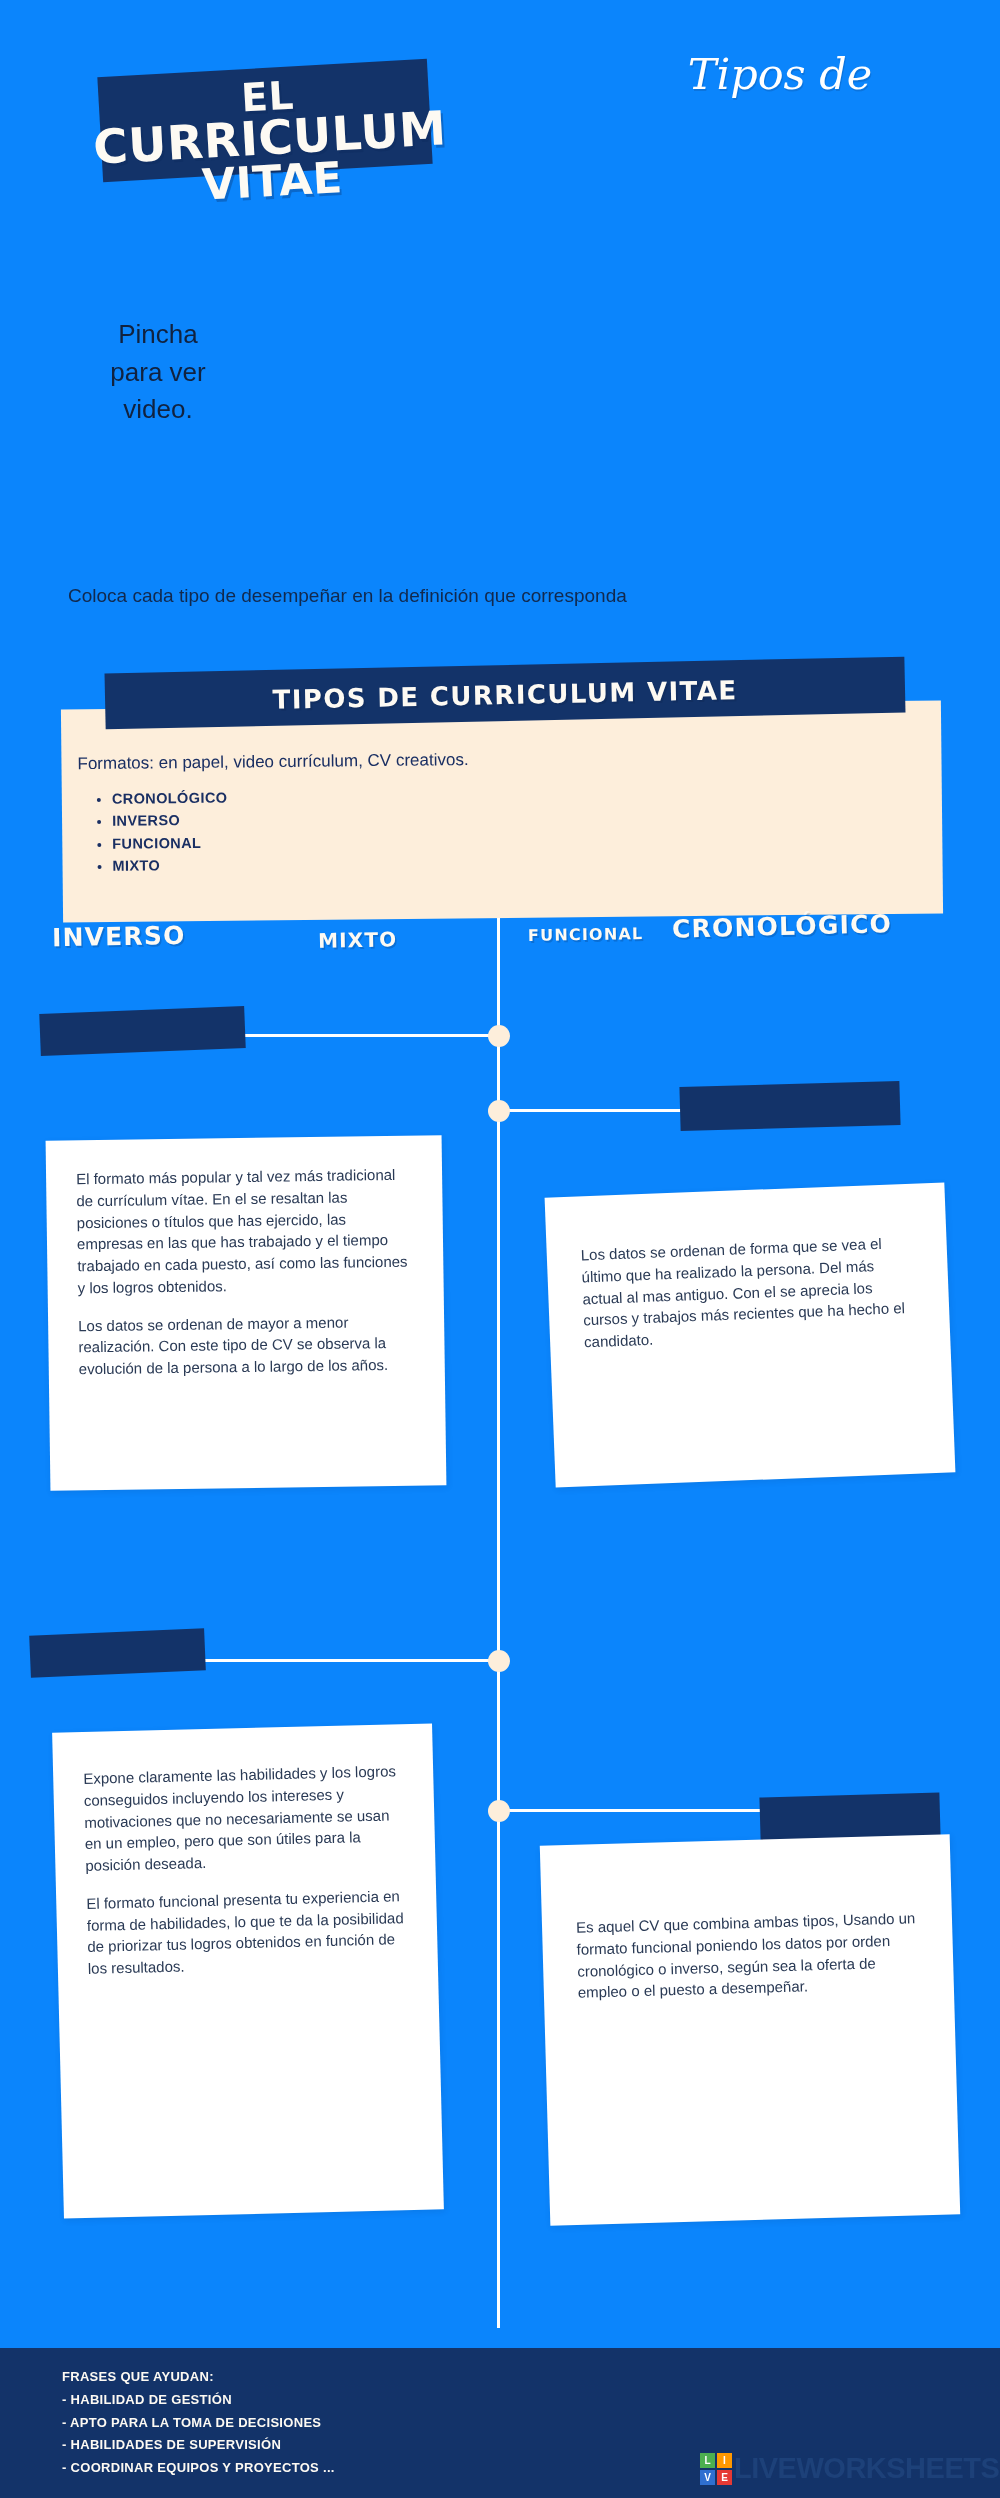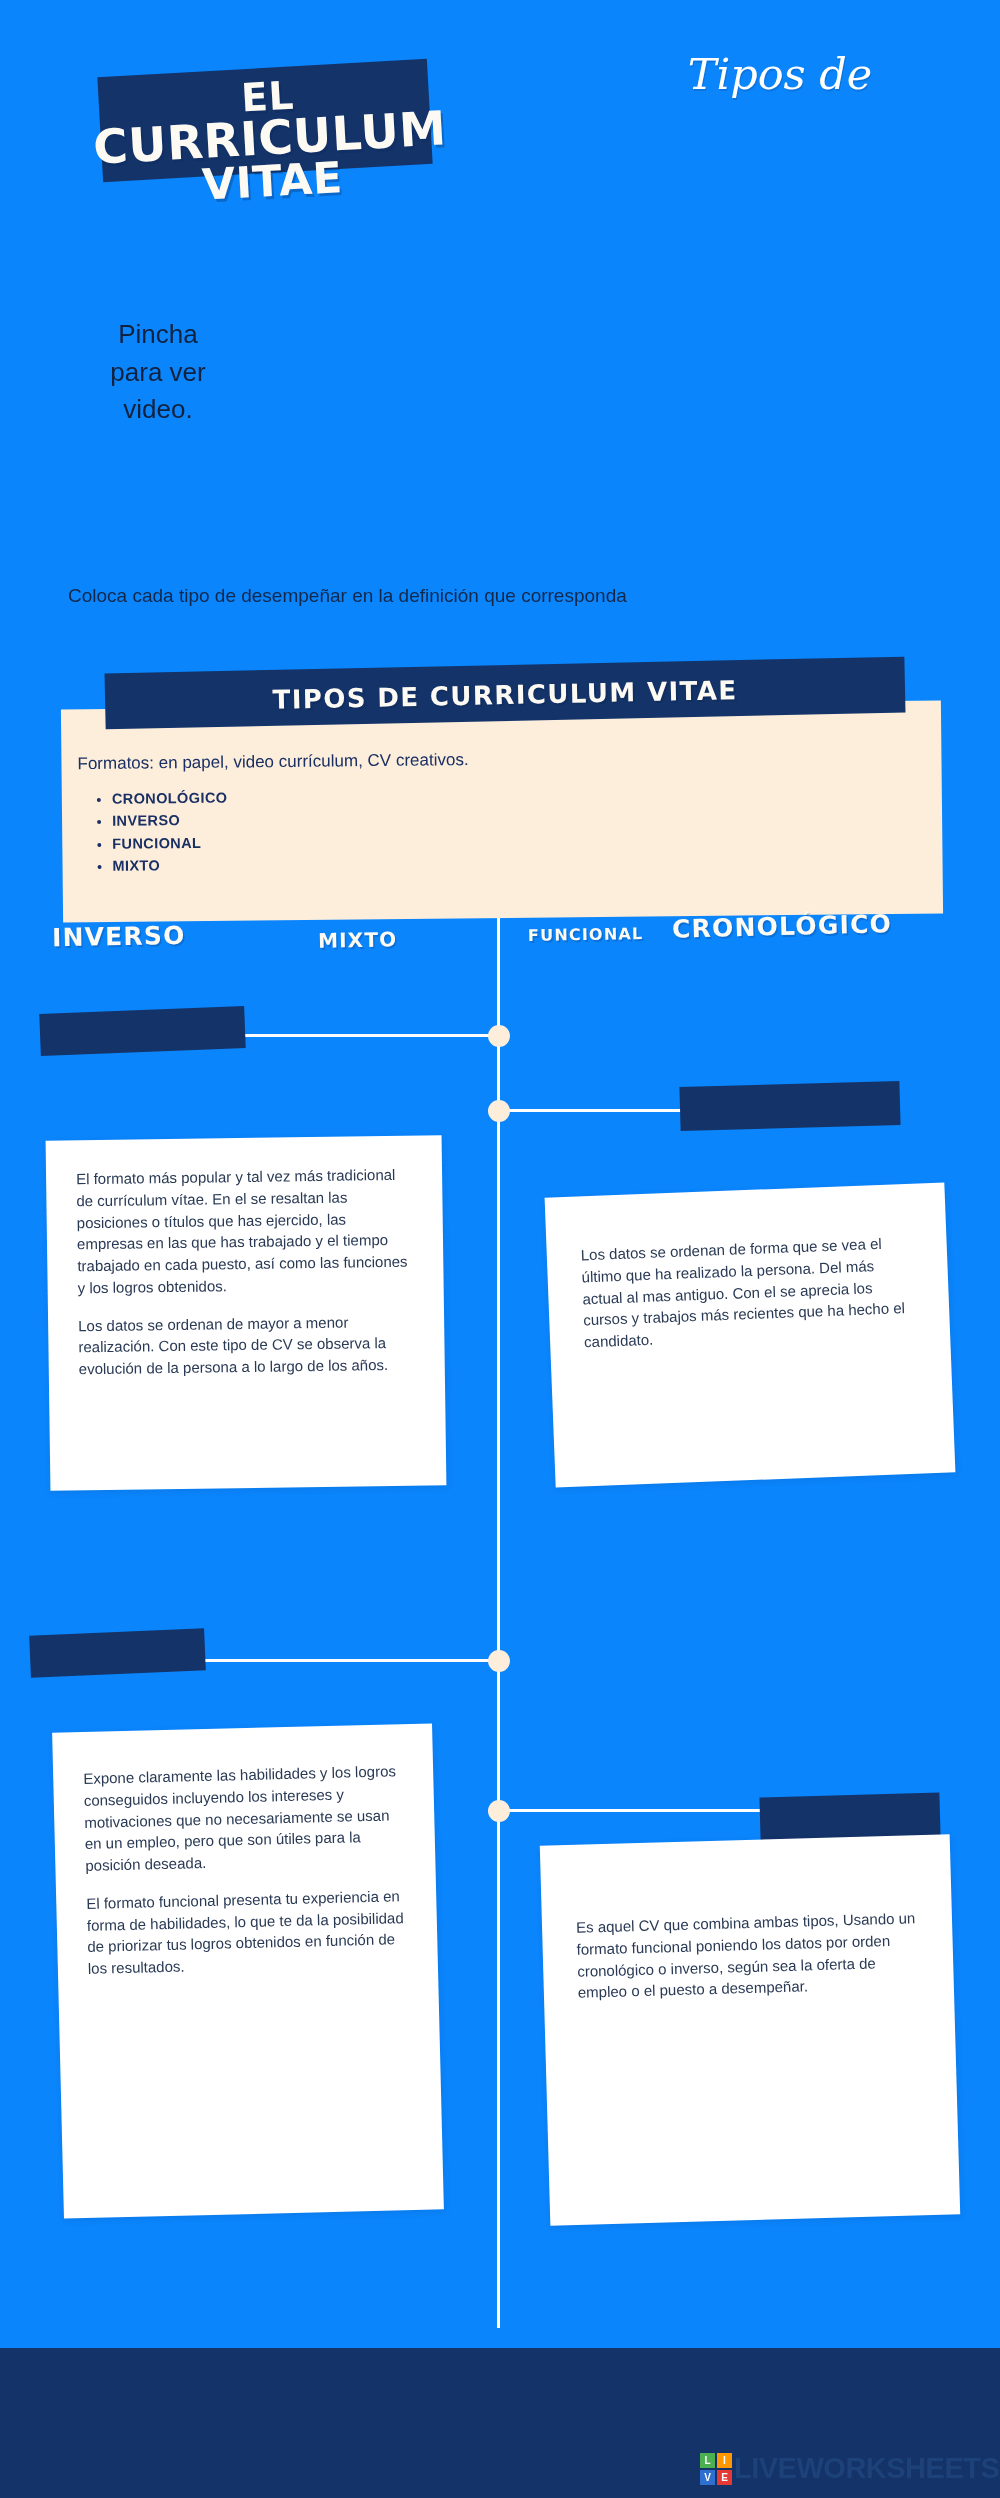--- a/index.html
+++ b/index.html
@@ -243,20 +243,27 @@
   </div>
   <div class="card card3">
     <p>Expone claramente las habilidades y los logros conseguidos incluyendo los intereses y motivaciones que no necesariamente se usan en un empleo, pero que son útiles para la posición deseada.</p>
     <p>El formato funcional presenta tu experiencia en forma de habilidades, lo que te da la posibilidad de priorizar tus logros obtenidos en función de los resultados.</p>
   </div>
   <div class="card card4">
     <p>Es aquel CV que combina ambas tipos, Usando un formato funcional poniendo los datos por orden cronológico o inverso, según sea la oferta de empleo o el puesto a desempeñar.</p>
   </div>
 
   <div class="footer"></div>
+  <div class="footer-lines">
+    <div>FRASES QUE AYUDAN:</div>
+    <div>- HABILIDAD DE GESTIÓN</div>
+    <div> - APTO PARA LA TOMA DE DECISIONES</div>
+    <div> - HABILIDADES DE SUPERVISIÓN</div>
+    <div> - COORDINAR EQUIPOS Y PROYECTOS ...</div>
+  </div>
 
   <div class="lw-logo">
     <div class="lw-grid">
       <div class="lw-cell lw-l">L</div>
       <div class="lw-cell lw-i">I</div>
       <div class="lw-cell lw-v">V</div>
       <div class="lw-cell lw-e">E</div>
     </div>
     <div class="lw-word">LIVEWORKSHEETS</div>
   </div>

